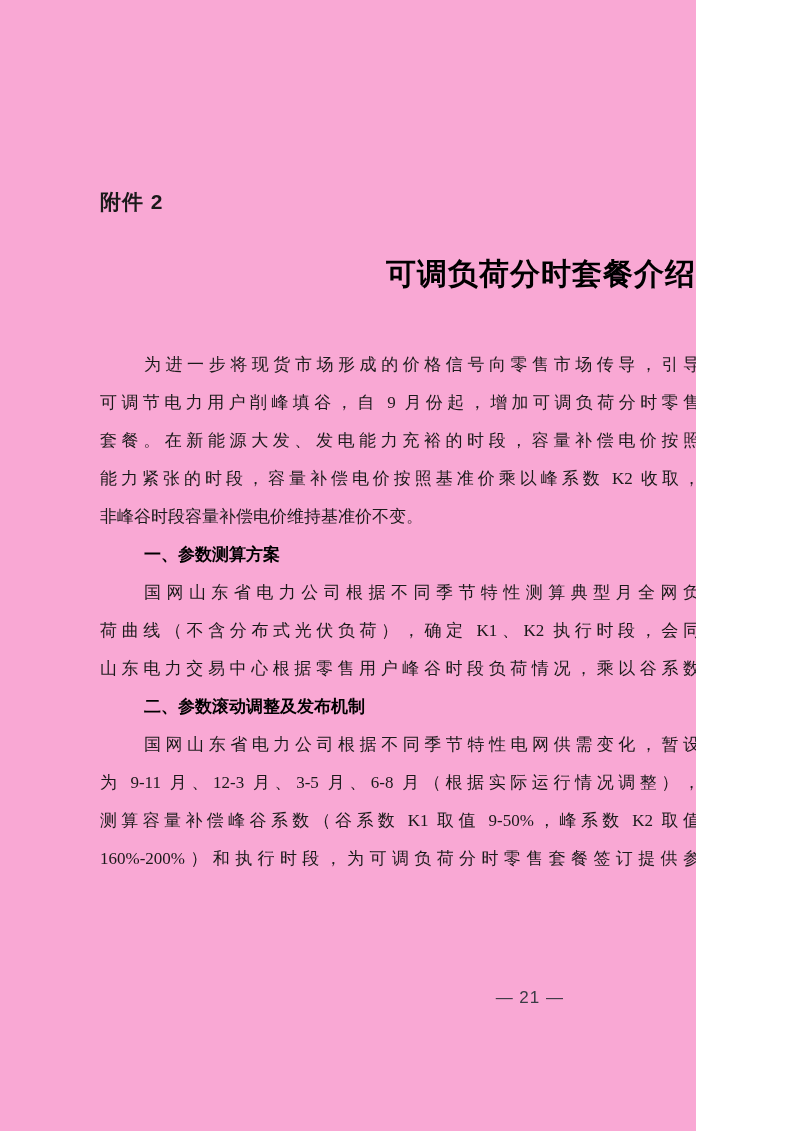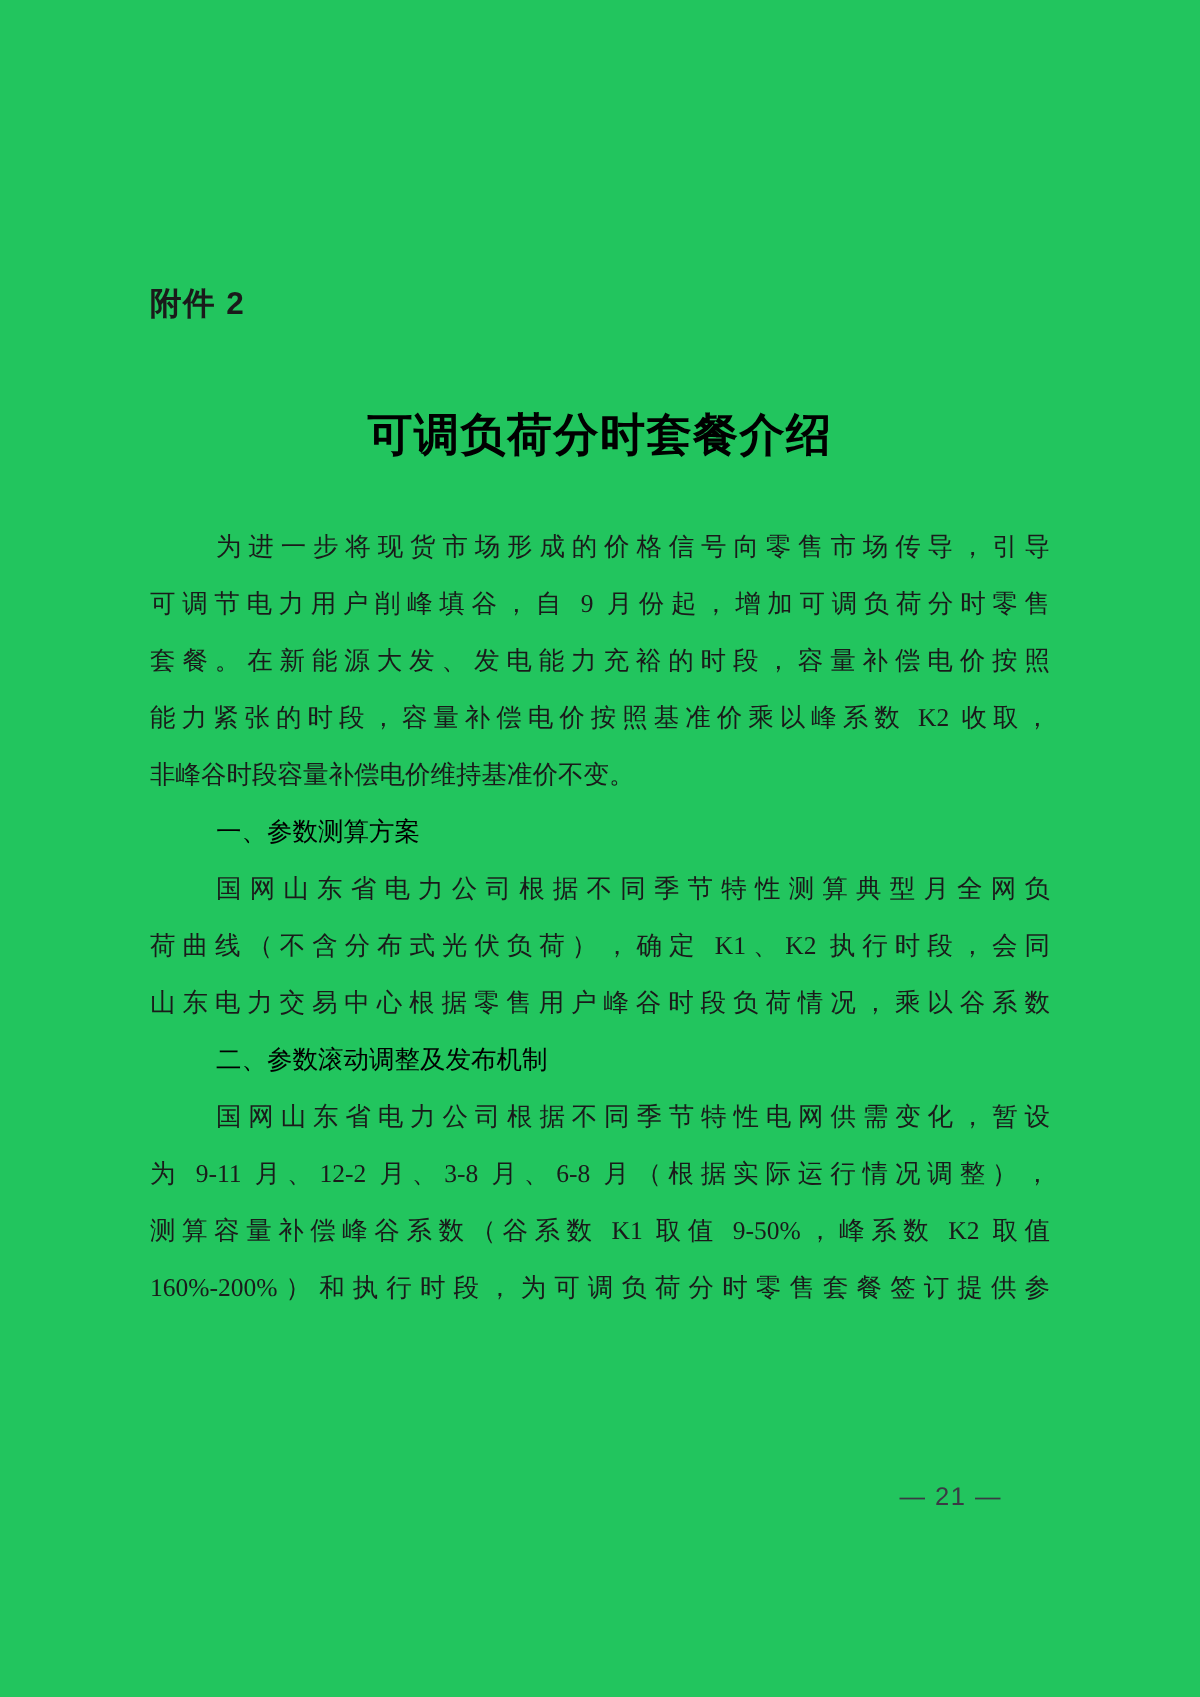--- a/index.html
+++ b/index.html
@@ -2,23 +2,23 @@
 <html><head>
 <meta charset="utf-8">
 <style>
   html, body {
     margin: 0;
     padding: 0;
     background: #ffffff;
   }
   .page {
     position: relative;
-    width: 800px;
+    width: 696px;
     height: 1131px;
-    background: #22c55e;
+    background: #f9a8d4;
     overflow: hidden;
     font-family: "Liberation Serif", serif;
   }
   .attachment-label {
     position: absolute;
     left: 100px;
     top: 188px;
     font-size: 21px;
     font-weight: 700;
     color: #1a1a1a;
@@ -56,55 +56,55 @@
     text-indent: 44px;
   }
   .ln.end {
     text-align: left;
     text-align-last: left;
   }
   .ln.head {
     text-align: left;
     text-align-last: left;
     text-indent: 44px;
-    font-weight: 400;
+    font-weight: 700;
     color: #000000;
     font-family: "Liberation Sans", sans-serif;
   }
   .footer {
     position: absolute;
     top: 988px;
     right: 132px;
     font-size: 17px;
     color: #3a3a44;
     font-family: Liberation Sans, sans-serif;
     letter-spacing: 1px;
   }
 </style>
 </head>
 <body>
 
 <div class="page">
 
   <div class="attachment-label">附件 2</div>
 
-  <h1 class="doc-title" style="margin:16px;">可调负荷分时套餐介绍</h1>
+  <h1 class="doc-title" style="margin:0;text-align:right;">可调负荷分时套餐介绍</h1>
 
   <div class="content">
     <div class="ln ind">为进一步将现货市场形成的价格信号向零售市场传导，引导</div>
     <div class="ln">可调节电力用户削峰填谷，自 9 月份起，增加可调负荷分时零售</div>
     <div class="ln">套餐。在新能源大发、发电能力充裕的时段，容量补偿电价按照</div>
     <div class="ln">能力紧张的时段，容量补偿电价按照基准价乘以峰系数 K2 收取，</div>
     <div class="ln end">非峰谷时段容量补偿电价维持基准价不变。</div>
     <div class="ln head">一、参数测算方案</div>
     <div class="ln ind">国网山东省电力公司根据不同季节特性测算典型月全网负</div>
     <div class="ln">荷曲线（不含分布式光伏负荷），确定 K1、K2 执行时段，会同</div>
     <div class="ln">山东电力交易中心根据零售用户峰谷时段负荷情况，乘以谷系数</div>
     <div class="ln head">二、参数滚动调整及发布机制</div>
     <div class="ln ind">国网山东省电力公司根据不同季节特性电网供需变化，暂设</div>
-    <div class="ln">为 9-11 月、12-2 月、3-8 月、6-8 月（根据实际运行情况调整），</div>
+    <div class="ln">为 9-11 月、12-3 月、3-5 月、6-8 月（根据实际运行情况调整），</div>
     <div class="ln">测算容量补偿峰谷系数（谷系数 K1 取值 9-50%，峰系数 K2 取值</div>
     <div class="ln">160%-200%）和执行时段，为可调负荷分时零售套餐签订提供参</div>
   </div>
 
   <div class="footer">— 21 —</div>
 
 </div>
 
 </body></html>

